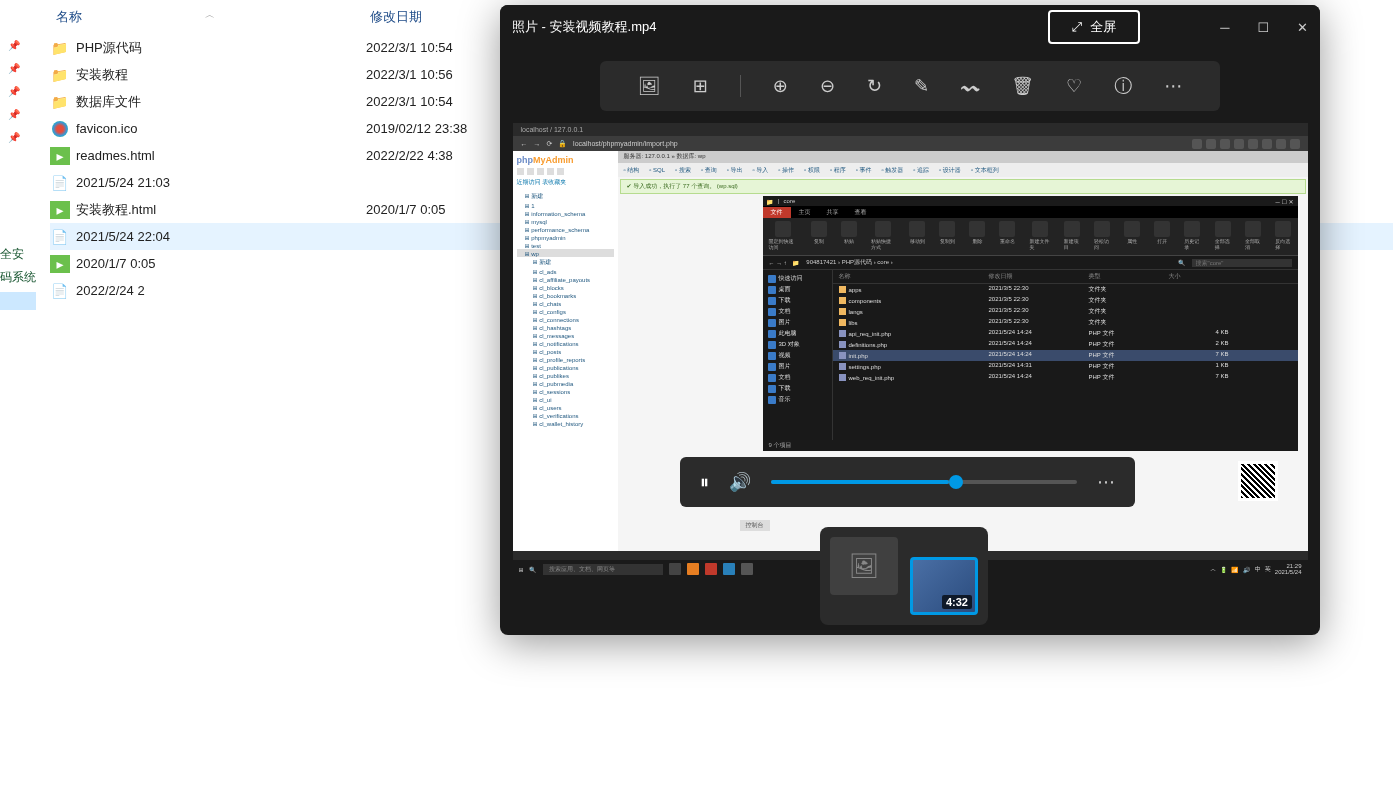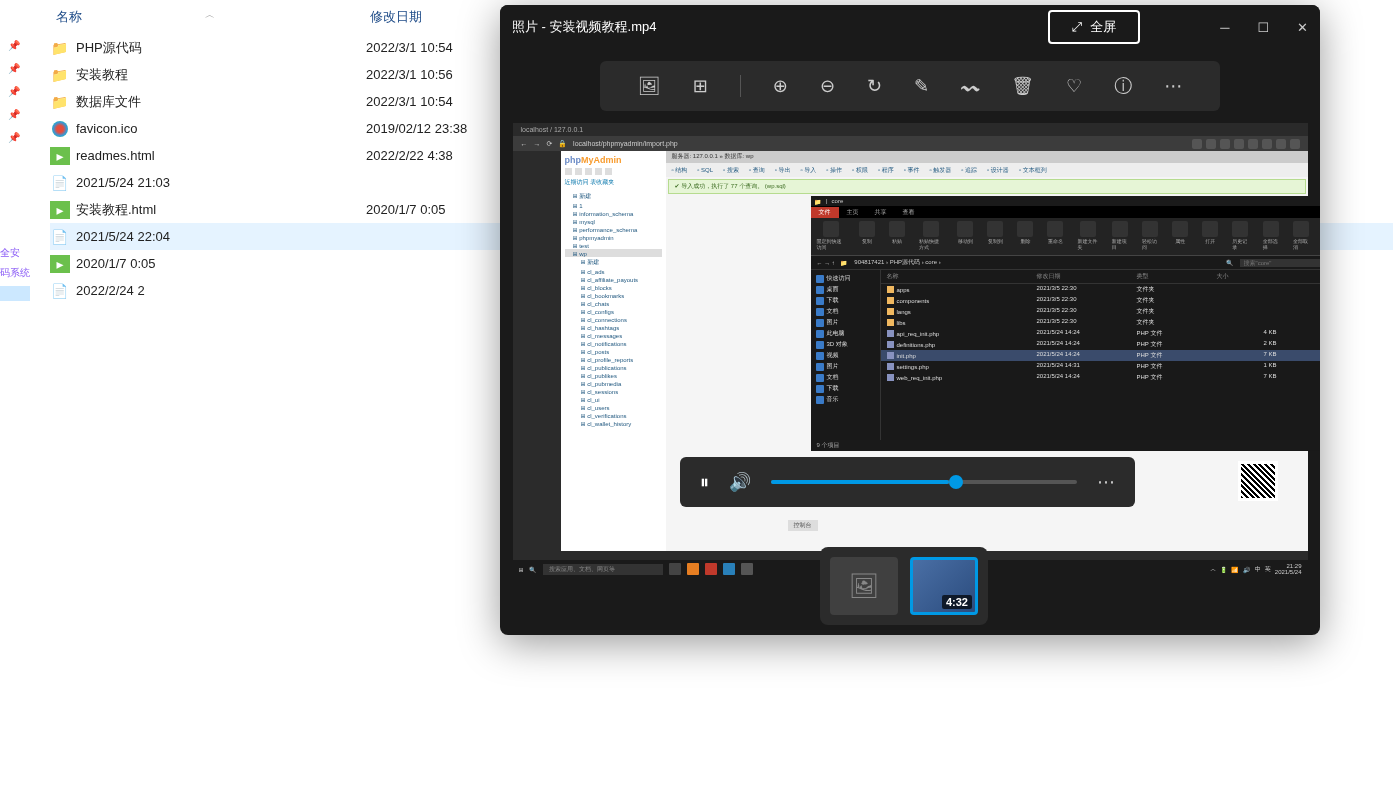--- a/index.html
+++ b/index.html
@@ -2,21 +2,21 @@
 <html><head>
 <meta charset="utf-8">
 <style>
 * { margin: 0; padding: 0; box-sizing: border-box; }
 body { font-family: "Segoe UI", "Microsoft YaHei", sans-serif; font-size: 13px; background: #fff; width: 1393px; height: 800px; overflow: hidden; position: relative; }
 
 
 .explorer { position: absolute; left: 0; top: 0; width: 100%; height: 100%; display: flex; }
 .sidebar-pins { width: 30px; background: #fff; padding-top: 40px; display: flex; flex-direction: column; align-items: center; gap: 12px; }
 .pin { color: #888; font-size: 10px; }
-.sidebar-text { position: absolute; left: 0; top: 240px; font-size: 10px; color: #8b5cf6; }
+.sidebar-text { position: absolute; left: 0; top: 240px; font-size: 12px; color: #14532d; }
 .sidebar-text div { margin: 6px 0; }
 .sidebar-sel { background: #cce8ff; padding: 2px 4px; margin-top: 100px; }
 
 .file-pane { flex: 1; padding-left: 20px; }
 .file-header { display: flex; padding: 8px 0; color: #204d89; font-size: 13px; }
 .col-name { width: 320px; padding-left: 6px; }
 .col-date { flex: 1; }
 .sort-arrow { position: absolute; left: 205px; top: 8px; color: #888; font-size: 10px; }
 .file-row { display: flex; align-items: center; padding: 4px 0; height: 27px; }
 .file-row .icon { width: 20px; height: 18px; margin-right: 6px; display: inline-flex; align-items: center; justify-content: center; font-size: 14px; }
@@ -41,21 +41,21 @@
 .tool-icon { color: #ccc; font-size: 18px; cursor: pointer; }
 .tool-sep { width: 1px; height: 22px; background: #555; }
 
 .video-content { position: relative; width: 795px; height: 455px; margin: 0 auto; background: #2b2b2b; }
 .browser-bar { height: 13px; background: #2a2a2a; display: flex; align-items: center; padding: 0 8px; font-size: 7px; color: #aaa; gap: 6px; }
 .addr-bar { height: 15px; background: #3c3c3c; display: flex; align-items: center; padding: 0 8px; font-size: 7px; color: #ccc; gap: 6px; }
 .addr-bar .lock { color: #aaa; }
 .addr-icons { margin-left: auto; display: flex; gap: 4px; }
 .addr-icons span { width: 10px; height: 10px; background: #555; border-radius: 2px; }
 
-.pma-wrap { display: flex; height: 400px; background: #6d28d9; margin-left: 48px; }
+.pma-wrap { display: flex; height: 400px; background: #6d28d9; }
 .pma-left { width: 105px; background: #fff; font-size: 6px; color: #555; padding: 4px; }
 .pma-logo { color: #6c8cc7; font-weight: bold; font-size: 9px; }
 .pma-logo b { color: #f89c2f; }
 .pma-icons { display: flex; gap: 3px; margin: 3px 0; }
 .pma-icons span { width: 7px; height: 7px; background: #ddd; }
 .pma-tabs { font-size: 6px; color: #0073aa; margin: 2px 0; }
 .pma-tree { margin-top: 4px; }
 .pma-tree div { padding: 0.5px 0; padding-left: 8px; color: #235a81; font-size: 6px; white-space: nowrap; overflow: hidden; }
 .pma-tree .l2 { padding-left: 16px; }
 .pma-tree .sel { background: #ddd; }
@@ -105,21 +105,21 @@
 .media-btn { color: #fff; font-size: 18px; cursor: pointer; }
 .seek-track { flex: 1; height: 4px; background: #555; border-radius: 2px; position: relative; }
 .seek-fill { position: absolute; left: 0; top: 0; height: 100%; background: #0099e5; border-radius: 2px; width: 58%; }
 .seek-thumb { position: absolute; top: -5px; left: 58%; width: 14px; height: 14px; background: #0099e5; border-radius: 50%; }
 .media-more { color: #ccc; font-size: 18px; }
 
 
 .thumb-bar { position: absolute; left: 320px; bottom: 10px; display: flex; gap: 12px; background: #2b2b2b; padding: 10px; border-radius: 8px; }
 .thumb { width: 68px; height: 58px; border-radius: 4px; display: flex; align-items: center; justify-content: center; position: relative; }
 .thumb.gray { background: #404040; color: #888; font-size: 24px; }
-.thumb.active { border: 3px solid #0099e5; background: linear-gradient(135deg,#4a6fa5,#2b4c7e); }
+.thumb.active { border: 3px solid #0099e5; background: linear-gradient(135deg,#4a6fa5,#2b4c7e); margin-top: 20px; }
 .thumb-time { position: absolute; bottom: 3px; right: 3px; background: rgba(0,0,0,0.7); color: #fff; font-size: 11px; padding: 1px 4px; border-radius: 2px; font-weight: 600; }
 </style>
 </head>
 <body>
 
 <div class="explorer">
   <div class="sidebar-pins">
     <span class="pin">📌</span>
     <span class="pin">📌</span>
     <span class="pin">📌</span>

